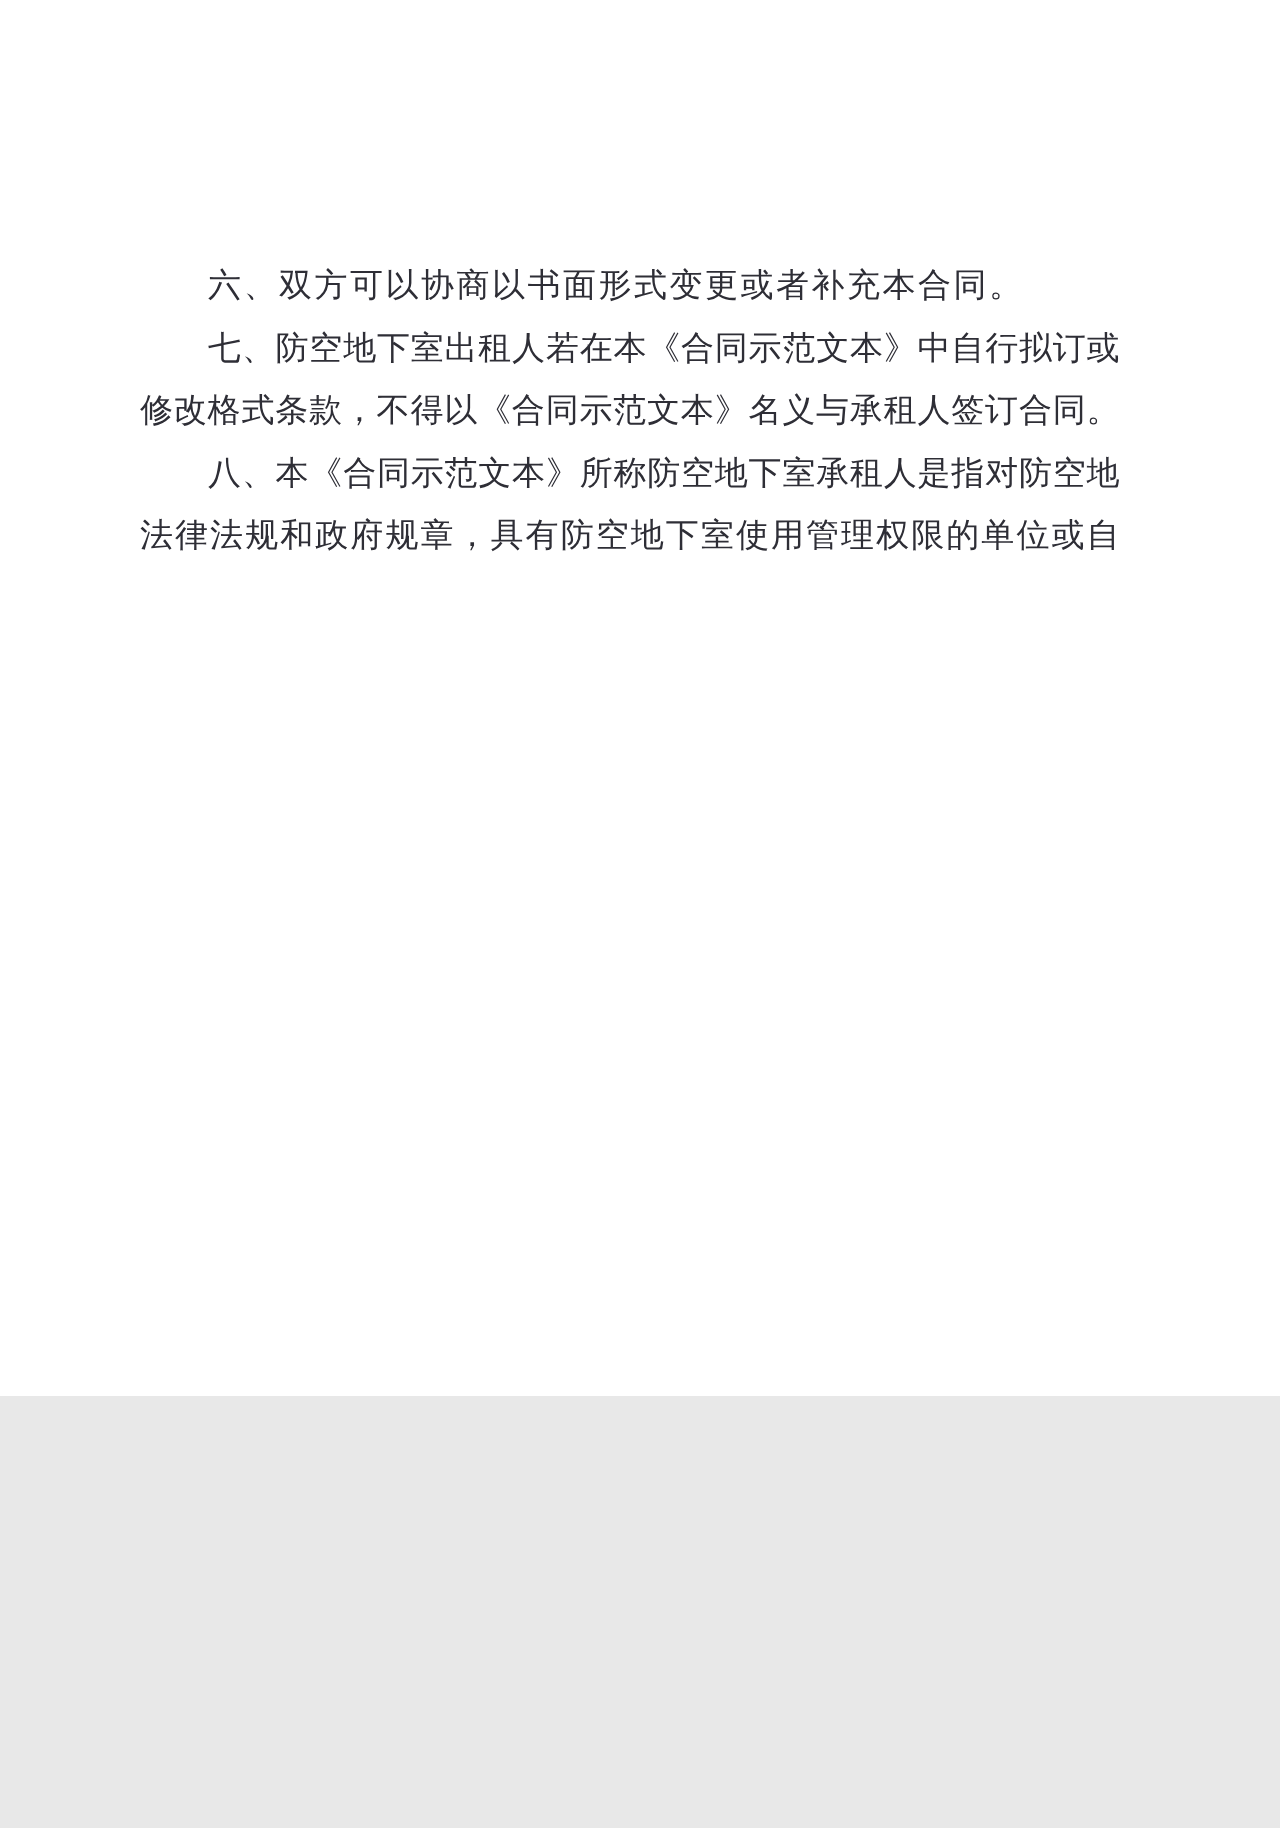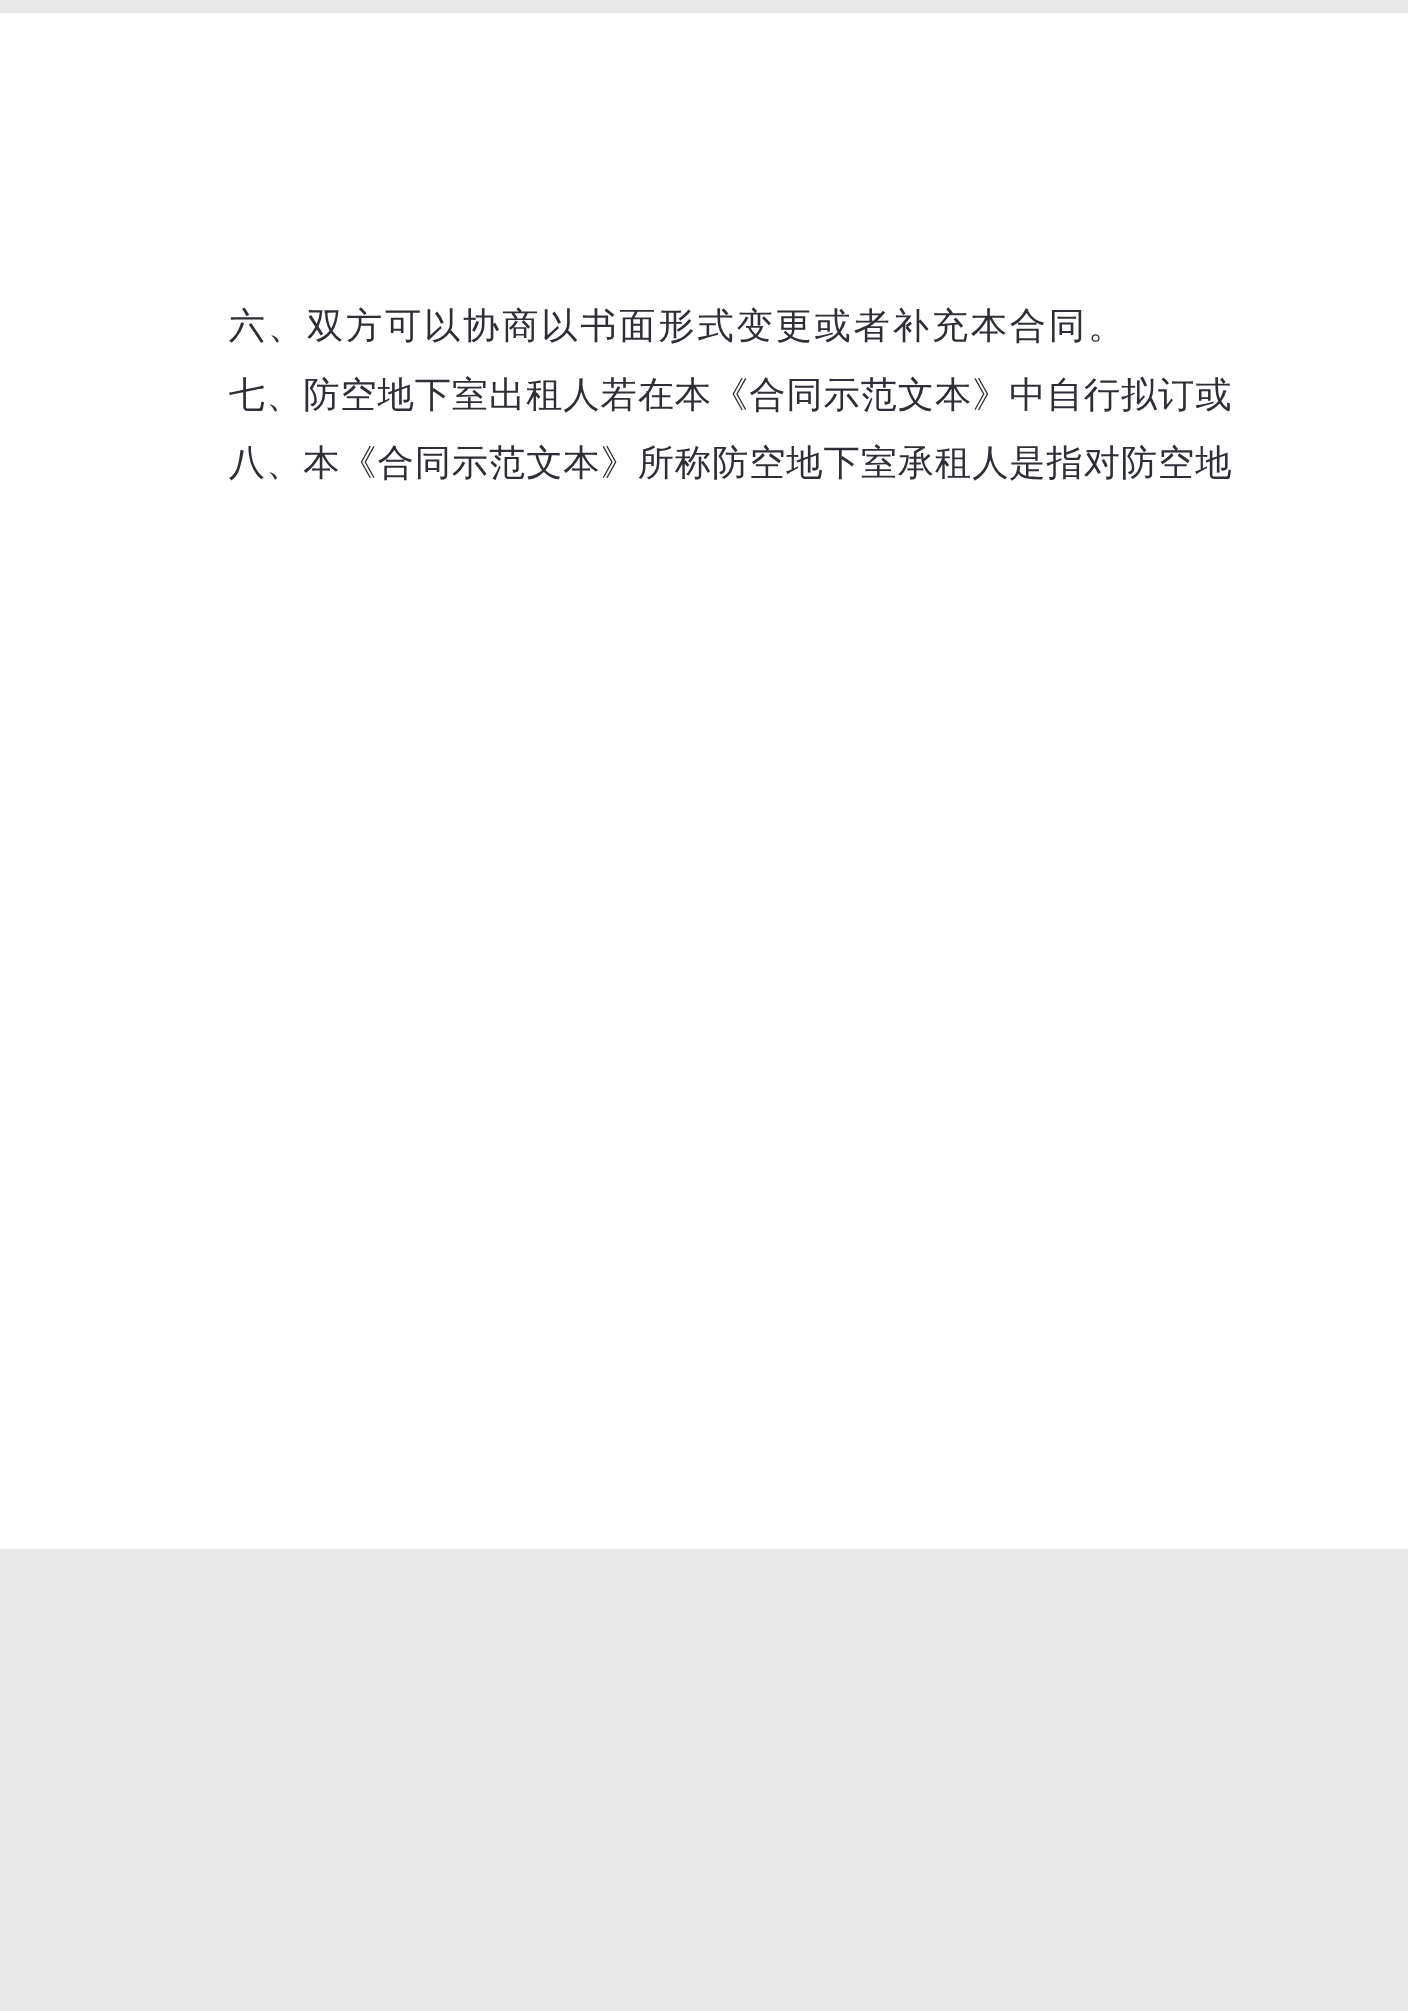--- a/index.html
+++ b/index.html
@@ -4,21 +4,21 @@
 <style>
   html, body {
     margin: 0;
     padding: 0;
     background: #e8e8e8;
   }
   .page {
     position: relative;
     width: 1280px;
     height: 1396px;
-    margin: 12px auto;
+    margin: 0 auto;
     background: #ffffff;
     overflow: hidden;
     font-family: "Liberation Serif", "DejaVu Serif", serif;
   }
   .document-body {
     position: absolute;
     left: 140px;
     top: 254px;
     width: 980px;
     color: #2e2e36;
@@ -78,21 +78,23 @@
   }
 </style>
 </head>
 <body>
 
 <div class="page">
 
   <div class="document-body">
     <div class="text-line indent">六、双方可以协商以书面形式变更或者补充本合同。</div>
     <div class="text-line indent justify">七、防空地下室出租人若在本《合同示范文本》中自行拟订或</div>
+    <div class="text-line justify">修改格式条款，不得以《合同示范文本》名义与承租人签订合同。</div>
     <div class="text-line indent justify">八、本《合同示范文本》所称防空地下室承租人是指对防空地</div>
+    <div class="text-line justify">法律法规和政府规章，具有防空地下室使用管理权限的单位或自</div>
   </div>
 
   <div class="page-footer">
     <span class="footer-dash left"></span>
     <span class="page-number">5</span>
     <span class="footer-dash right"></span>
   </div>
 
   <div class="scan-artifact"></div>
 

